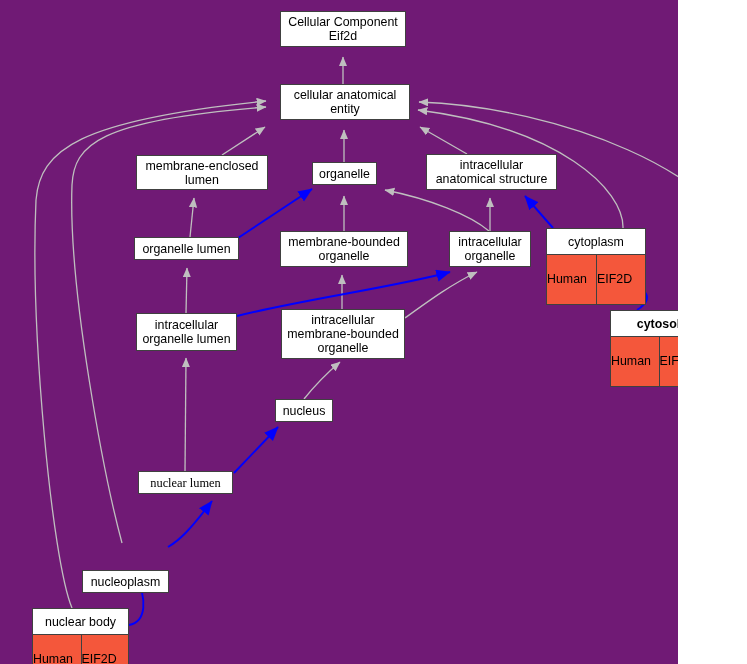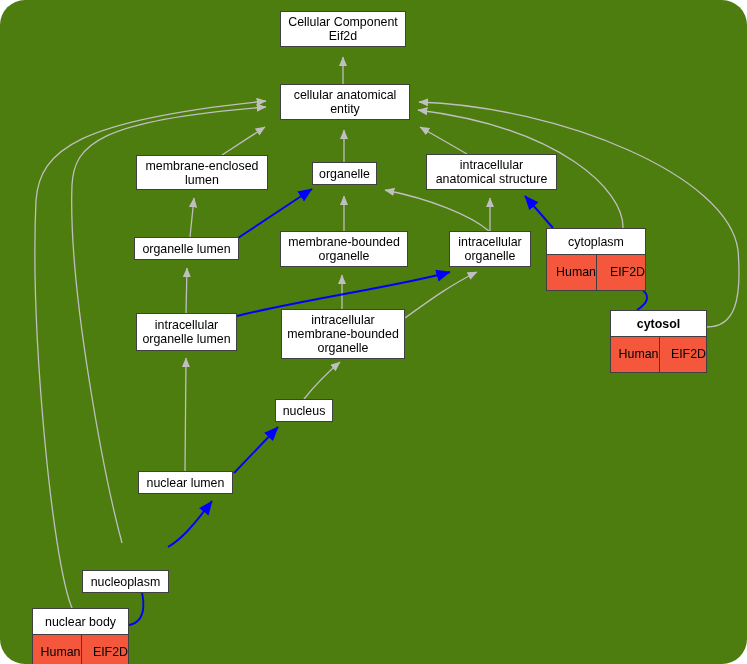--- a/index.html
+++ b/index.html
@@ -1,29 +1,29 @@
 <!DOCTYPE html>
 <html><head>
 <meta charset="utf-8">
 <style>
   html,body{margin:0;padding:0;background:#ffffff;}
   body{width:747px;height:664px;font-family:"Liberation Sans",sans-serif;}
-  #canvas{position:relative;width:747px;height:664px;overflow:hidden;background:#4d7c0f;border-radius:25px;}
+  #canvas{position:relative;width:678px;height:664px;overflow:hidden;background:#701a75;}
   svg.edges{position:absolute;left:0;top:0;width:747px;height:664px;pointer-events:none;}
   .node{position:absolute;box-sizing:border-box;background:#ffffff;border:1.4px solid #404040;}
   .node .title{
     font-size:12.4px;line-height:14px;color:#000;text-align:center;
     display:flex;align-items:center;justify-content:center;height:100%;
     padding:2px 4px;box-sizing:border-box;white-space:pre-line;
   }
   .node.hasanno .title{height:auto;}
   .anno{display:flex;border-top:1.4px solid #404040;}
   .anno .cell{
-    flex:1 1 50%;font-size:12.4px;line-height:19px;text-align:right;color:#000;
-    background:#f4573b;box-sizing:border-box;padding:8px 0;
+    flex:1 1 50%;font-size:12.4px;line-height:19px;text-align:left;color:#000;
+    background:#f4573b;box-sizing:border-box;padding:15px 0;
   }
   .anno .cell + .cell{border-left:1.4px solid #404040;}
 </style>
 </head>
 <body>
 
 <div id="canvas">
 
   <svg class="edges" viewBox="0 0 747 664">
     <defs>
@@ -128,21 +128,21 @@
     <div class="anno">
       <div class="cell">Human</div>
       <div class="cell">EIF2D</div>
     </div>
   </div>
 
   <div class="node" style="left:275px;top:399px;width:58px;height:23px;">
     <div class="title">nucleus</div>
   </div>
 
-  <div class="node" style="left:138px;top:471px;width:95px;height:23px;">
+  <div class="node" style="left:138px;top:471px;width:95px;height:23px;font-family:Liberation Serif, serif;">
     <div class="title">nuclear lumen</div>
   </div>
 
   <div class="node" style="left:82px;top:570px;width:87px;height:23px;">
     <div class="title">nucleoplasm</div>
   </div>
 
   <div class="node hasanno" style="left:32px;top:608px;width:97px;">
     <div class="title" style="height:25px;">nuclear body</div>
     <div class="anno">

